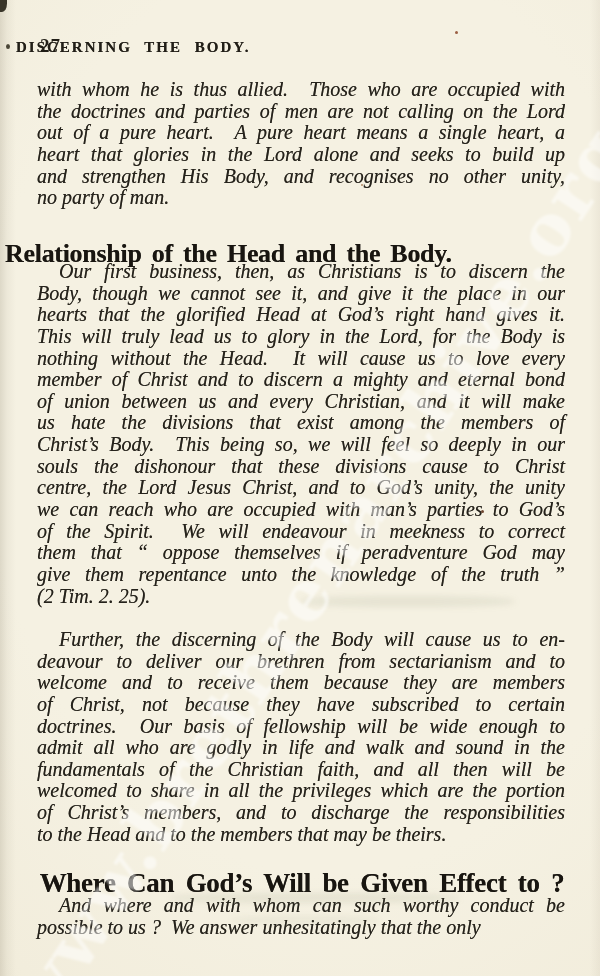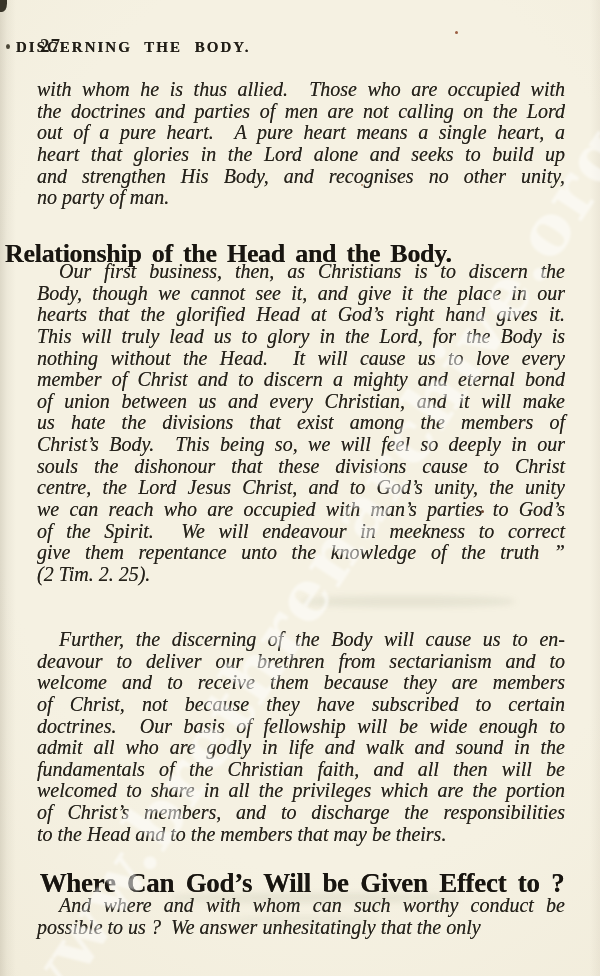--- a/index.html
+++ b/index.html
@@ -126,20 +126,21 @@
       <div class="tline">This will truly lead us to glory in the Lord, for the Body is</div>
       <div class="tline">nothing without the Head.  It will cause us to love every</div>
       <div class="tline">member of Christ and to discern a mighty and eternal bond</div>
       <div class="tline">of union between us and every Christian, and it will make</div>
       <div class="tline">us hate the divisions that exist among the members of</div>
       <div class="tline">Christ’s Body.  This being so, we will feel so deeply in our</div>
       <div class="tline">souls the dishonour that these divisions cause to Christ</div>
       <div class="tline">centre, the Lord Jesus Christ, and to God’s unity, the unity</div>
       <div class="tline">we can reach who are occupied with man’s parties to God’s</div>
       <div class="tline">of the Spirit.  We will endeavour in meekness to correct</div>
+      <div class="tline">them that “ oppose themselves if peradventure God may</div>
       <div class="tline">give them repentance unto the knowledge of the truth ”</div>
       <div class="tline last">(2 Tim. 2. 25).</div>
     </div>
 
   <div class="para" style="top:629px">
       <div class="tline indent">Further, the discerning of the Body will cause us to en-</div>
       <div class="tline">deavour to deliver our brethren from sectarianism and to</div>
       <div class="tline">welcome and to receive them because they are members</div>
       <div class="tline">of Christ, not because they have subscribed to certain</div>
       <div class="tline">doctrines.  Our basis of fellowship will be wide enough to</div>

